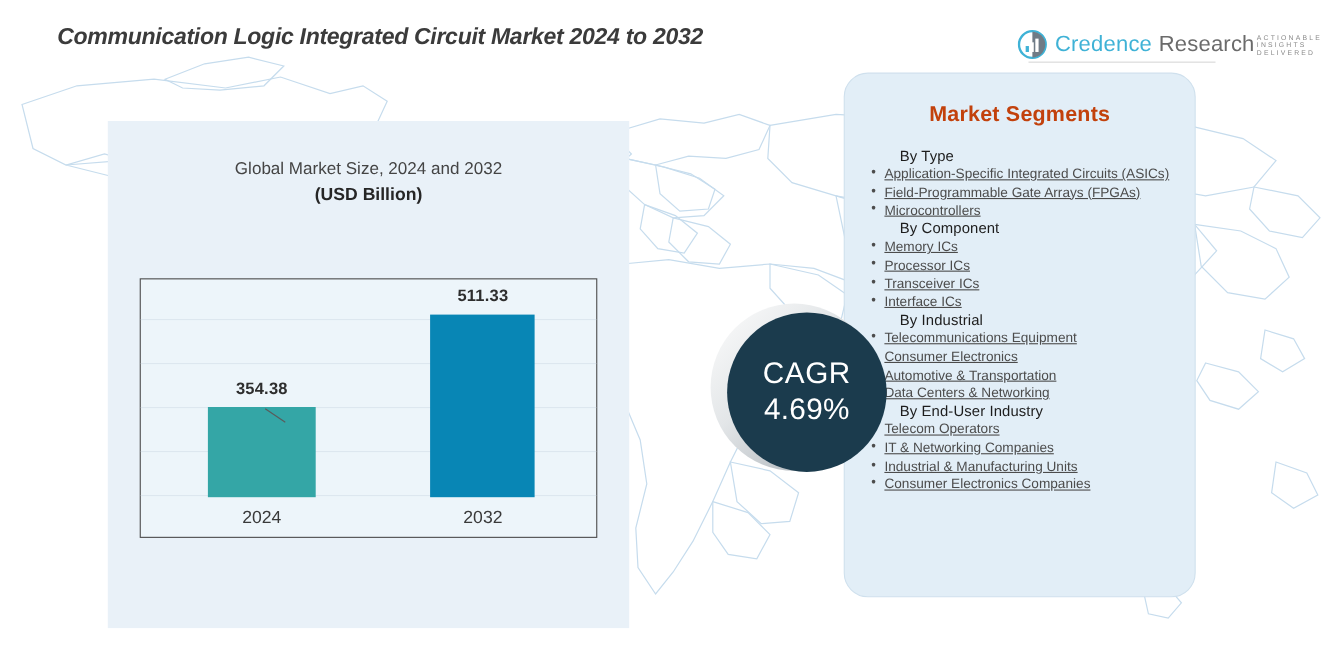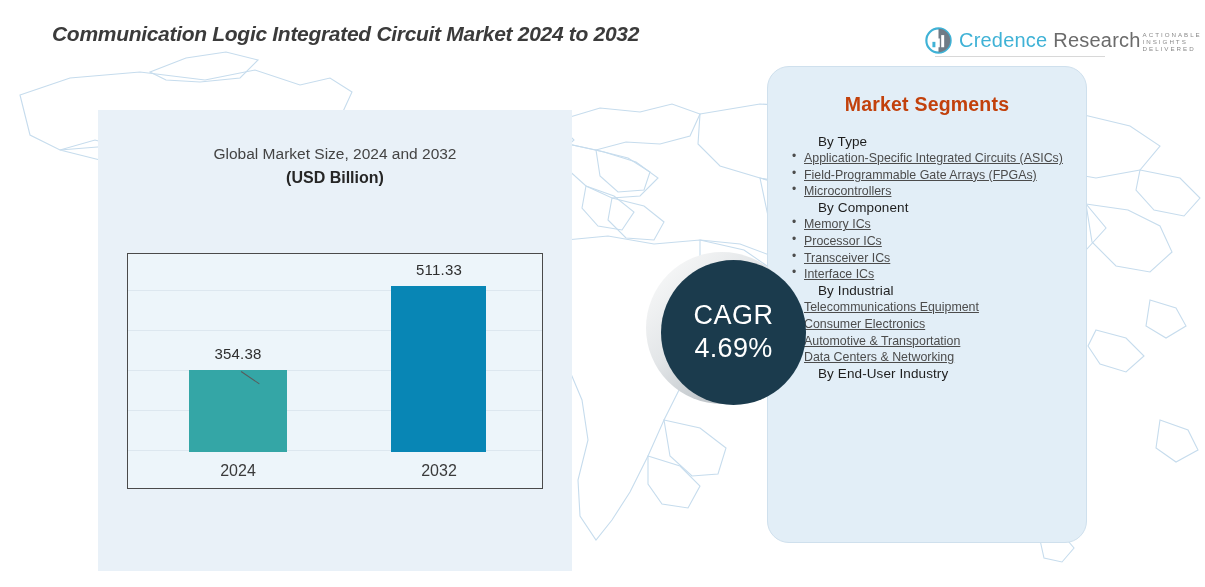--- a/index.html
+++ b/index.html
@@ -56,37 +56,37 @@
     position:absolute; left:127px; top:253px; width:416px; height:236px;
     border:1.3px solid #4a4a4a; background:rgba(241,247,251,0.55); z-index:3;
   }
   .gridline { position:absolute; left:0; width:100%; height:1px; background:#dde7ef; }
 
   .bar { position:absolute; bottom:36px; }
   #bar-2024 { left:61px;  width:98px;  height:82px;  background:#34a6a6; }
   #bar-2032 { left:263px; width:95px;  height:166px; background:#0886b5; }
 
   .bar-value {
-    position:absolute; font-size:15px; font-weight:normal; color:#2e2e2e;
+    position:absolute; font-size:15px; font-weight:bold; color:#2e2e2e;
     letter-spacing:0.2px;
   }
   #val-2024 { left:52px;  bottom:126px; width:116px; text-align:center; }
   #val-2032 { left:253px; bottom:210px; width:116px; text-align:center; }
 
   #leader { position:absolute; left:113px; bottom:116px; width:22px; height:1.4px;
             background:#5a5a5a; transform:rotate(34deg); transform-origin:left center; }
 
   .bar-label {
     position:absolute; bottom:8px; font-size:16px; color:#3a3a3a; text-align:center;
   }
   #lab-2024 { left:52px; width:116px; }
   #lab-2032 { left:253px; width:116px; }
 
   
-  #cagr-wrap { position:absolute; left:646px; top:252px; width:160px; height:160px; z-index:4; }
+  #cagr-wrap { position:absolute; left:646px; top:276px; width:160px; height:160px; z-index:4; }
   #cagr-ring {
     position:absolute; left:0; top:0; width:152px; height:152px; border-radius:50%;
     background:linear-gradient(135deg,#fdfdfd 0%,#e3e6e8 40%,#b9bfc4 75%,#9aa2a8 100%);
   }
   #cagr-circle {
     position:absolute; left:15px; top:8px; width:145px; height:145px; border-radius:50%;
     background:#1b3b4d; color:#ffffff;
     display:flex; flex-direction:column; align-items:center; justify-content:center;
     line-height:1.1;
   }
@@ -246,14 +246,20 @@
     <ul class="seg-list">
       <li>Telecommunications Equipment</li>
       <li>Consumer Electronics</li>
       <li>Automotive &amp; Transportation</li>
       <li>Data Centers &amp; Networking</li>
     </ul>
   </div>
 
   <div class="seg-group">
     <div class="seg-group-title">By End-User Industry</div>
+    <ul class="seg-list">
+      <li>Telecom Operators</li>
+      <li>IT &amp; Networking Companies</li>
+      <li>Industrial &amp; Manufacturing Units</li>
+      <li>Consumer Electronics Companies</li>
+    </ul>
   </div>
 </div>
 
 </body></html>

